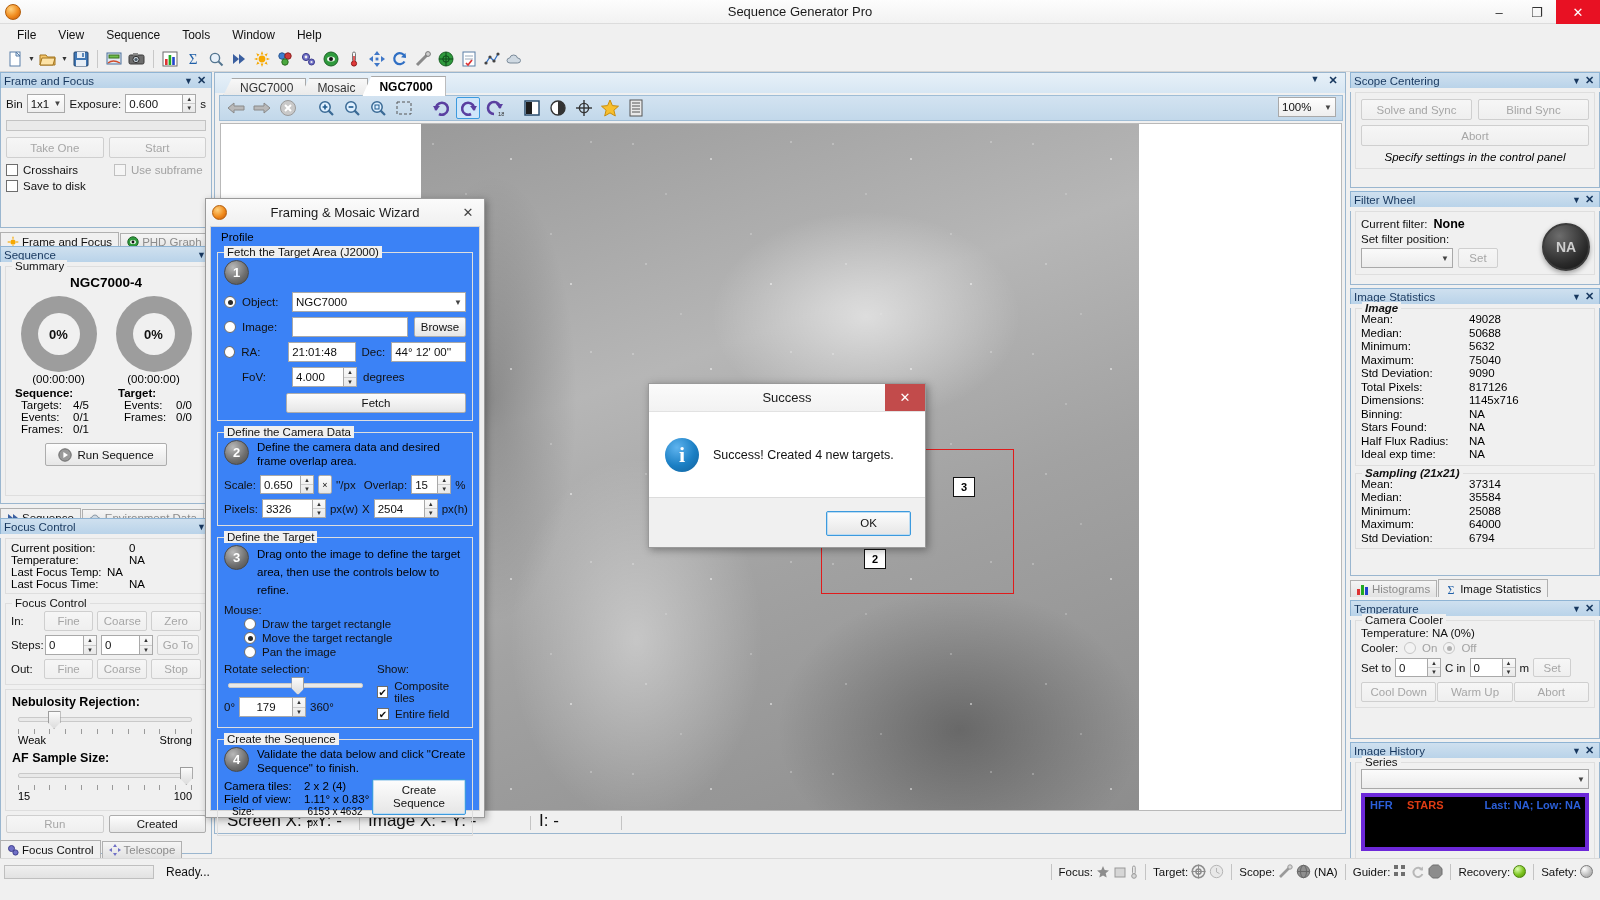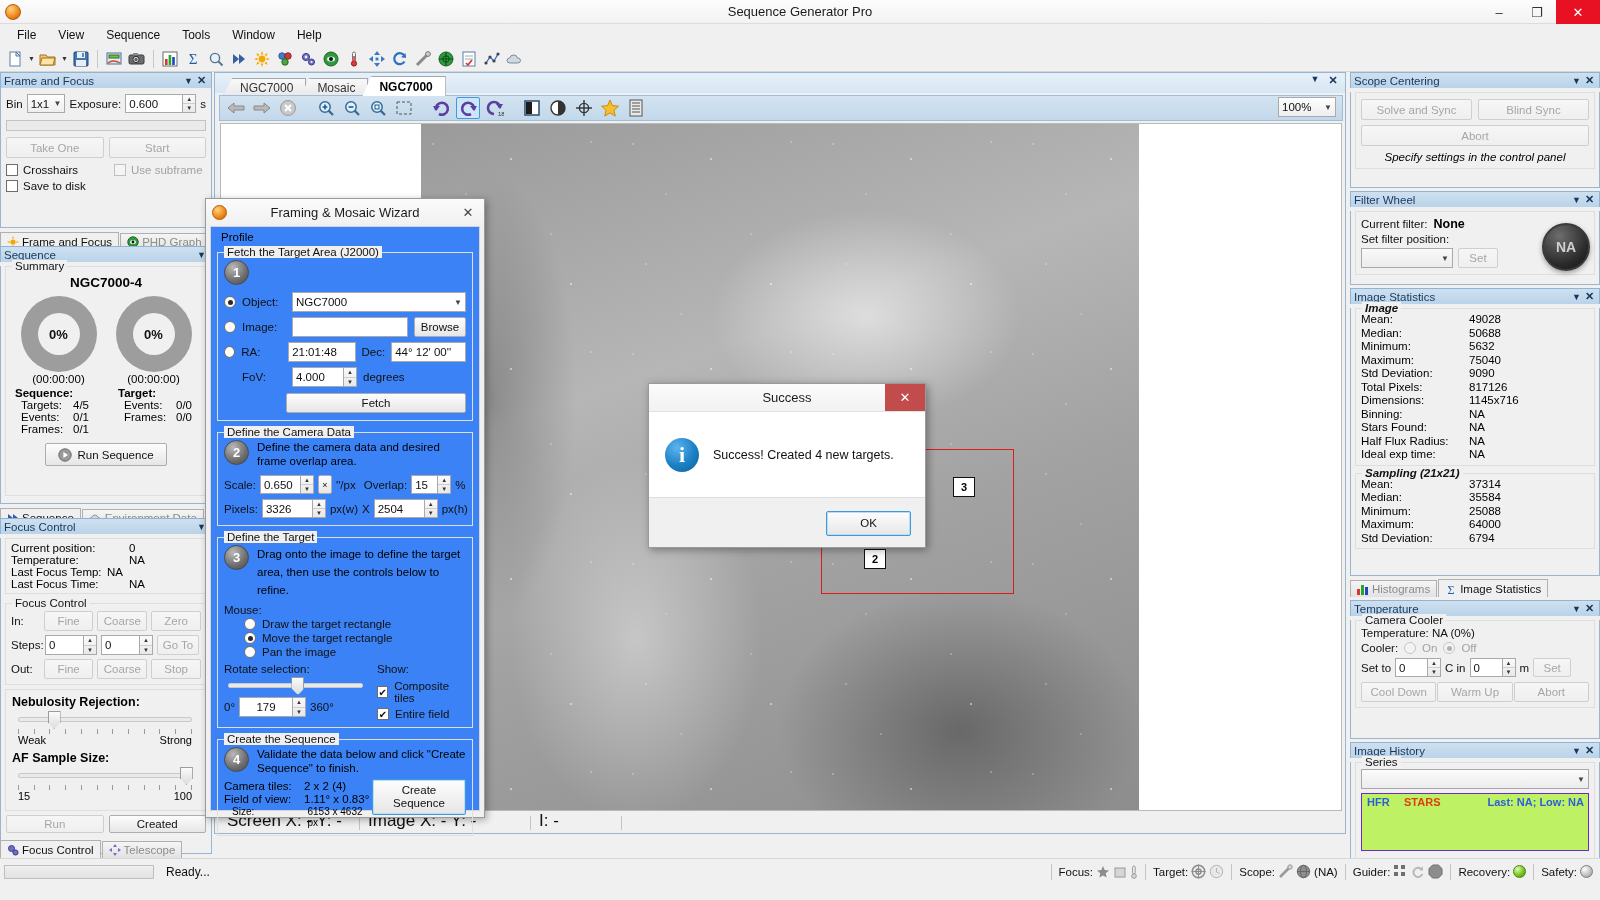--- a/index.html
+++ b/index.html
@@ -1021,21 +1021,21 @@
       <div class="ic">▼</div>
       <div class="ic x">✕</div>
     </div>
     <div class="panel-body" style="height:111px;">
       <div class="grp" style="padding:5px;height:99px;">
         <span class="lg">Series</span>
         <div class="sel" style="height:20px;margin-top:1px;background:linear-gradient(#fbfbfb,#ececec);">
           <span></span>
             <span class="cv">▼</span>
         </div>
-        <div style="margin-top:4px;height:58px;background:#bef264;border:1px solid #6d28d9;position:relative;">
+        <div style="margin-top:4px;height:58px;background:#000000;border:4px solid #6d28d9;position:relative;">
           <div style="position: absolute; left: 5px; top: 2px; font-size: 11px; font-weight: bold; color: rgb(43, 95, 217);">HFR</div>
           <div style="position:absolute;left:42px;top:2px;font-size:11px;font-weight:bold;color:#e03c14;">STARS</div>
           <div style="position:absolute;right:4px;top:2px;font-size:11px;font-weight:bold;color:#2b5fd9;">Last: NA; Low: NA</div>
         </div>
       </div>
     </div>
   </div>
 </div>
 
 <div class="abs" id="wiz">

